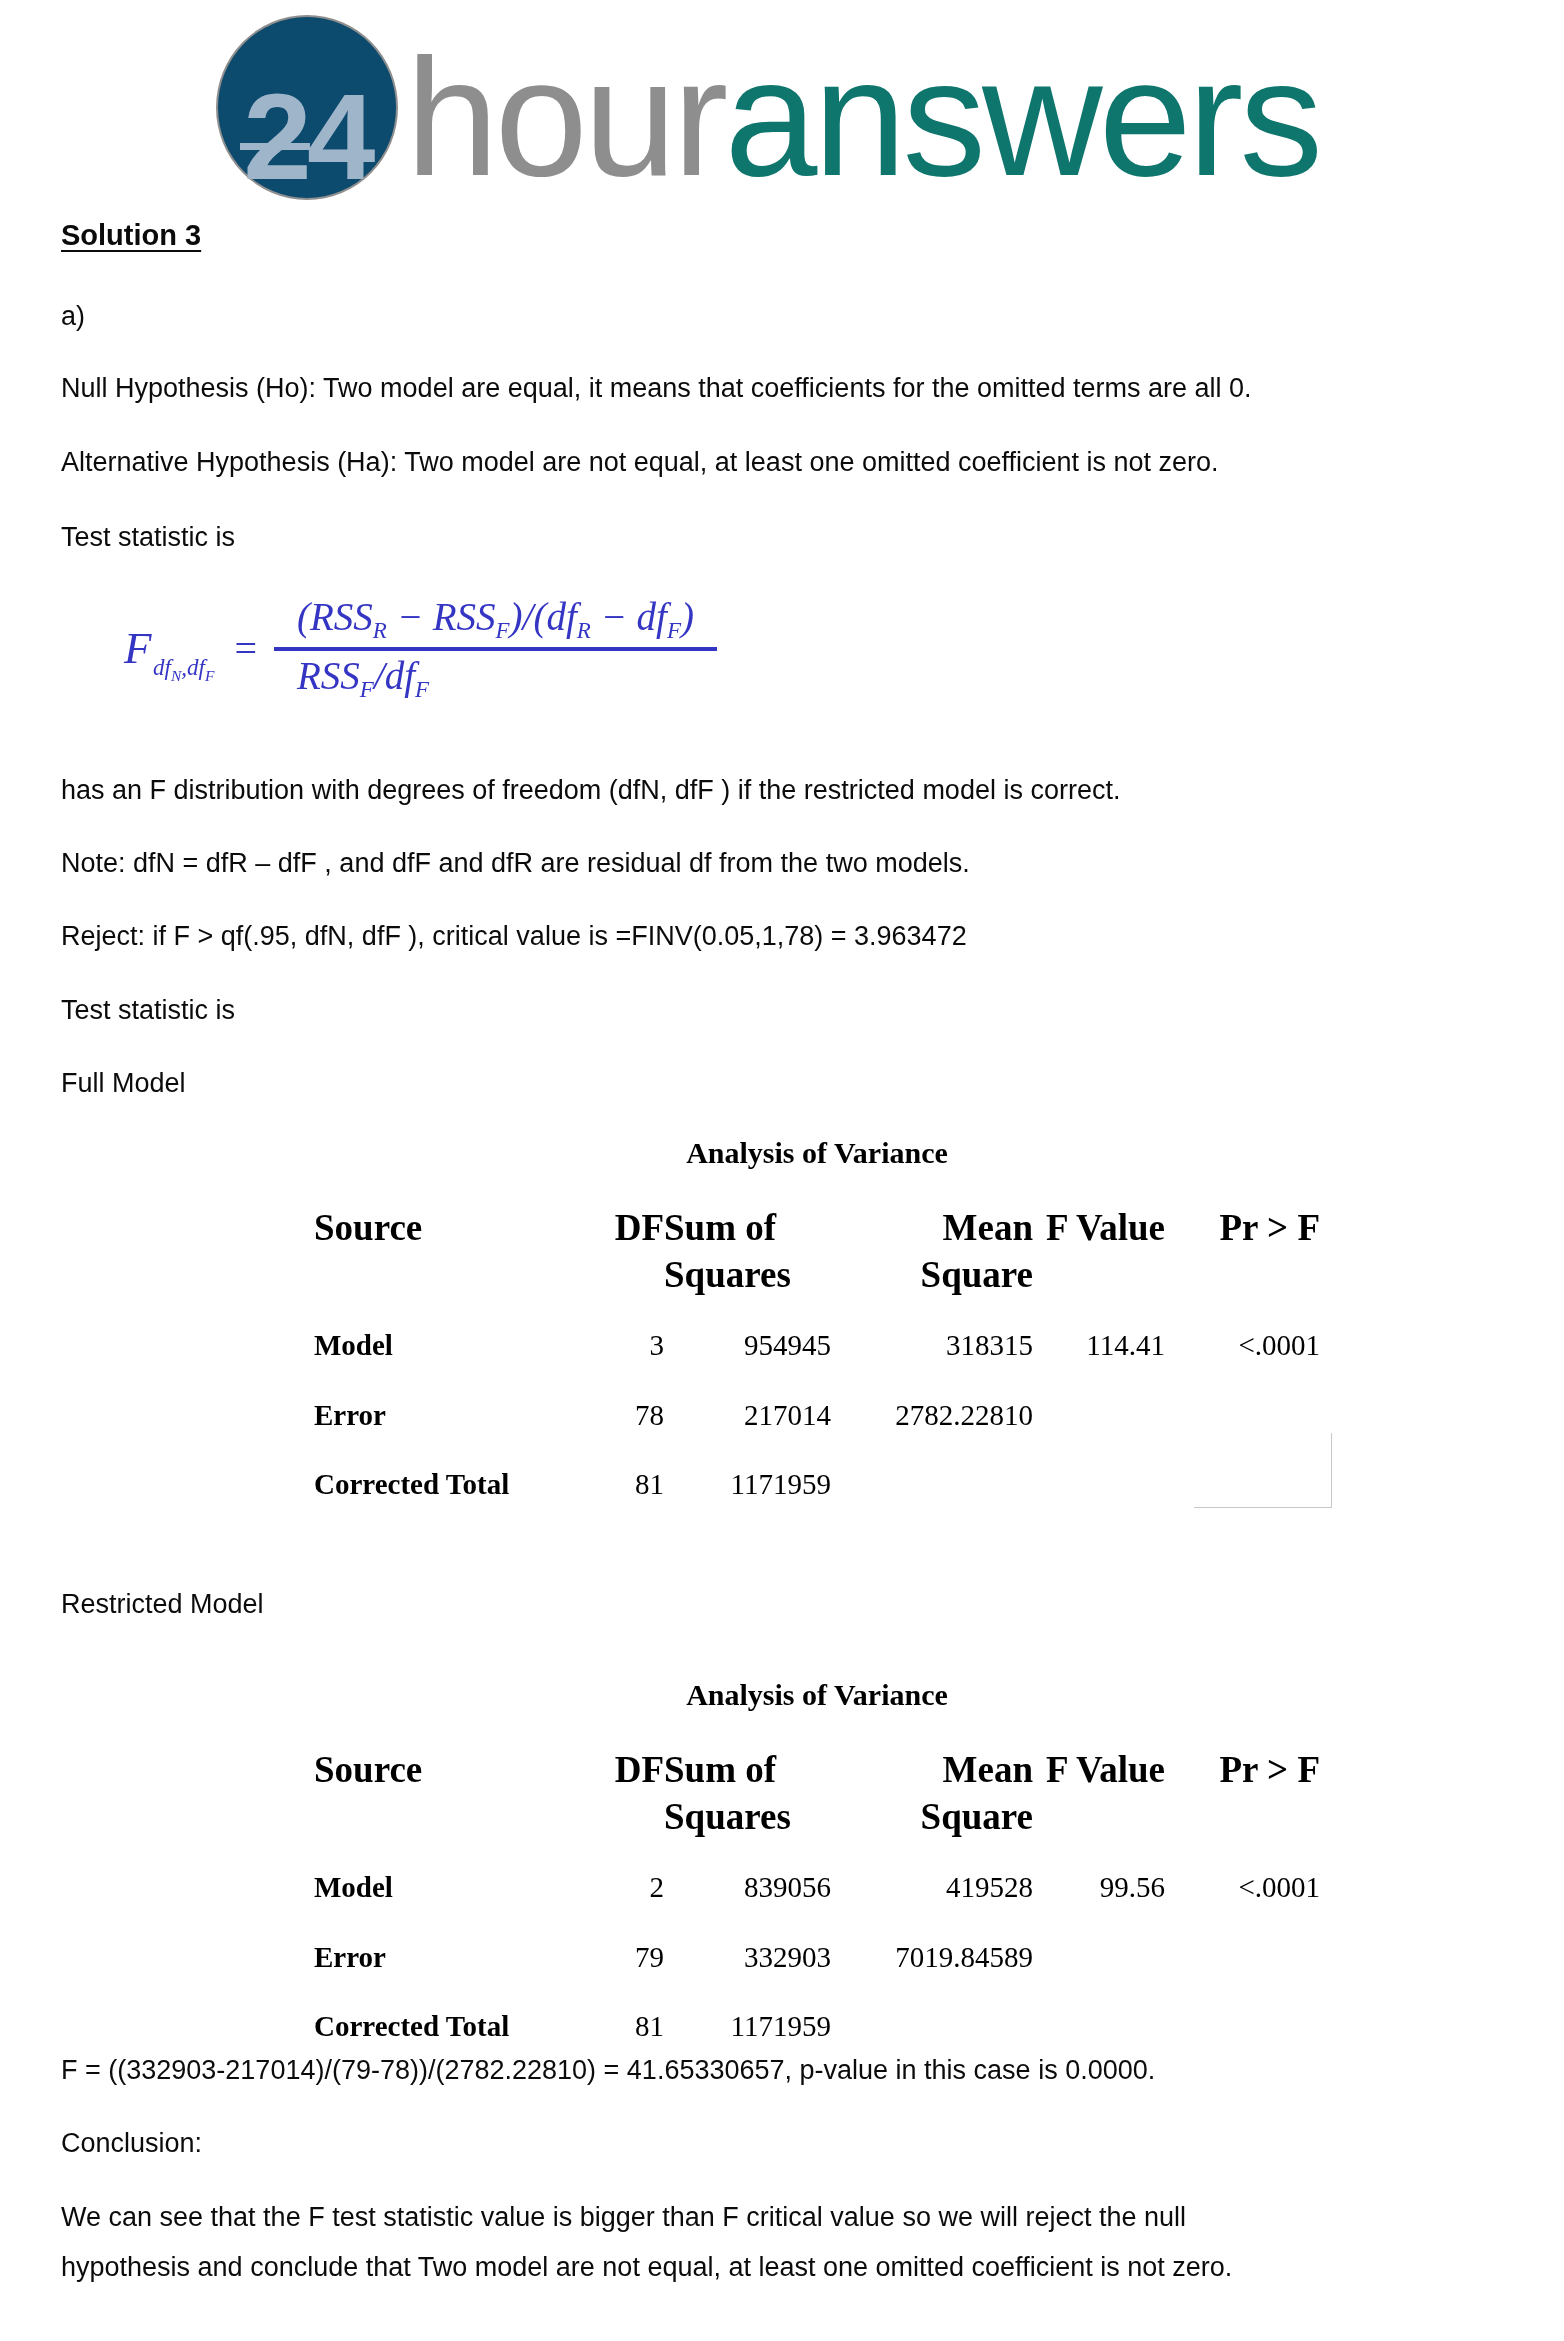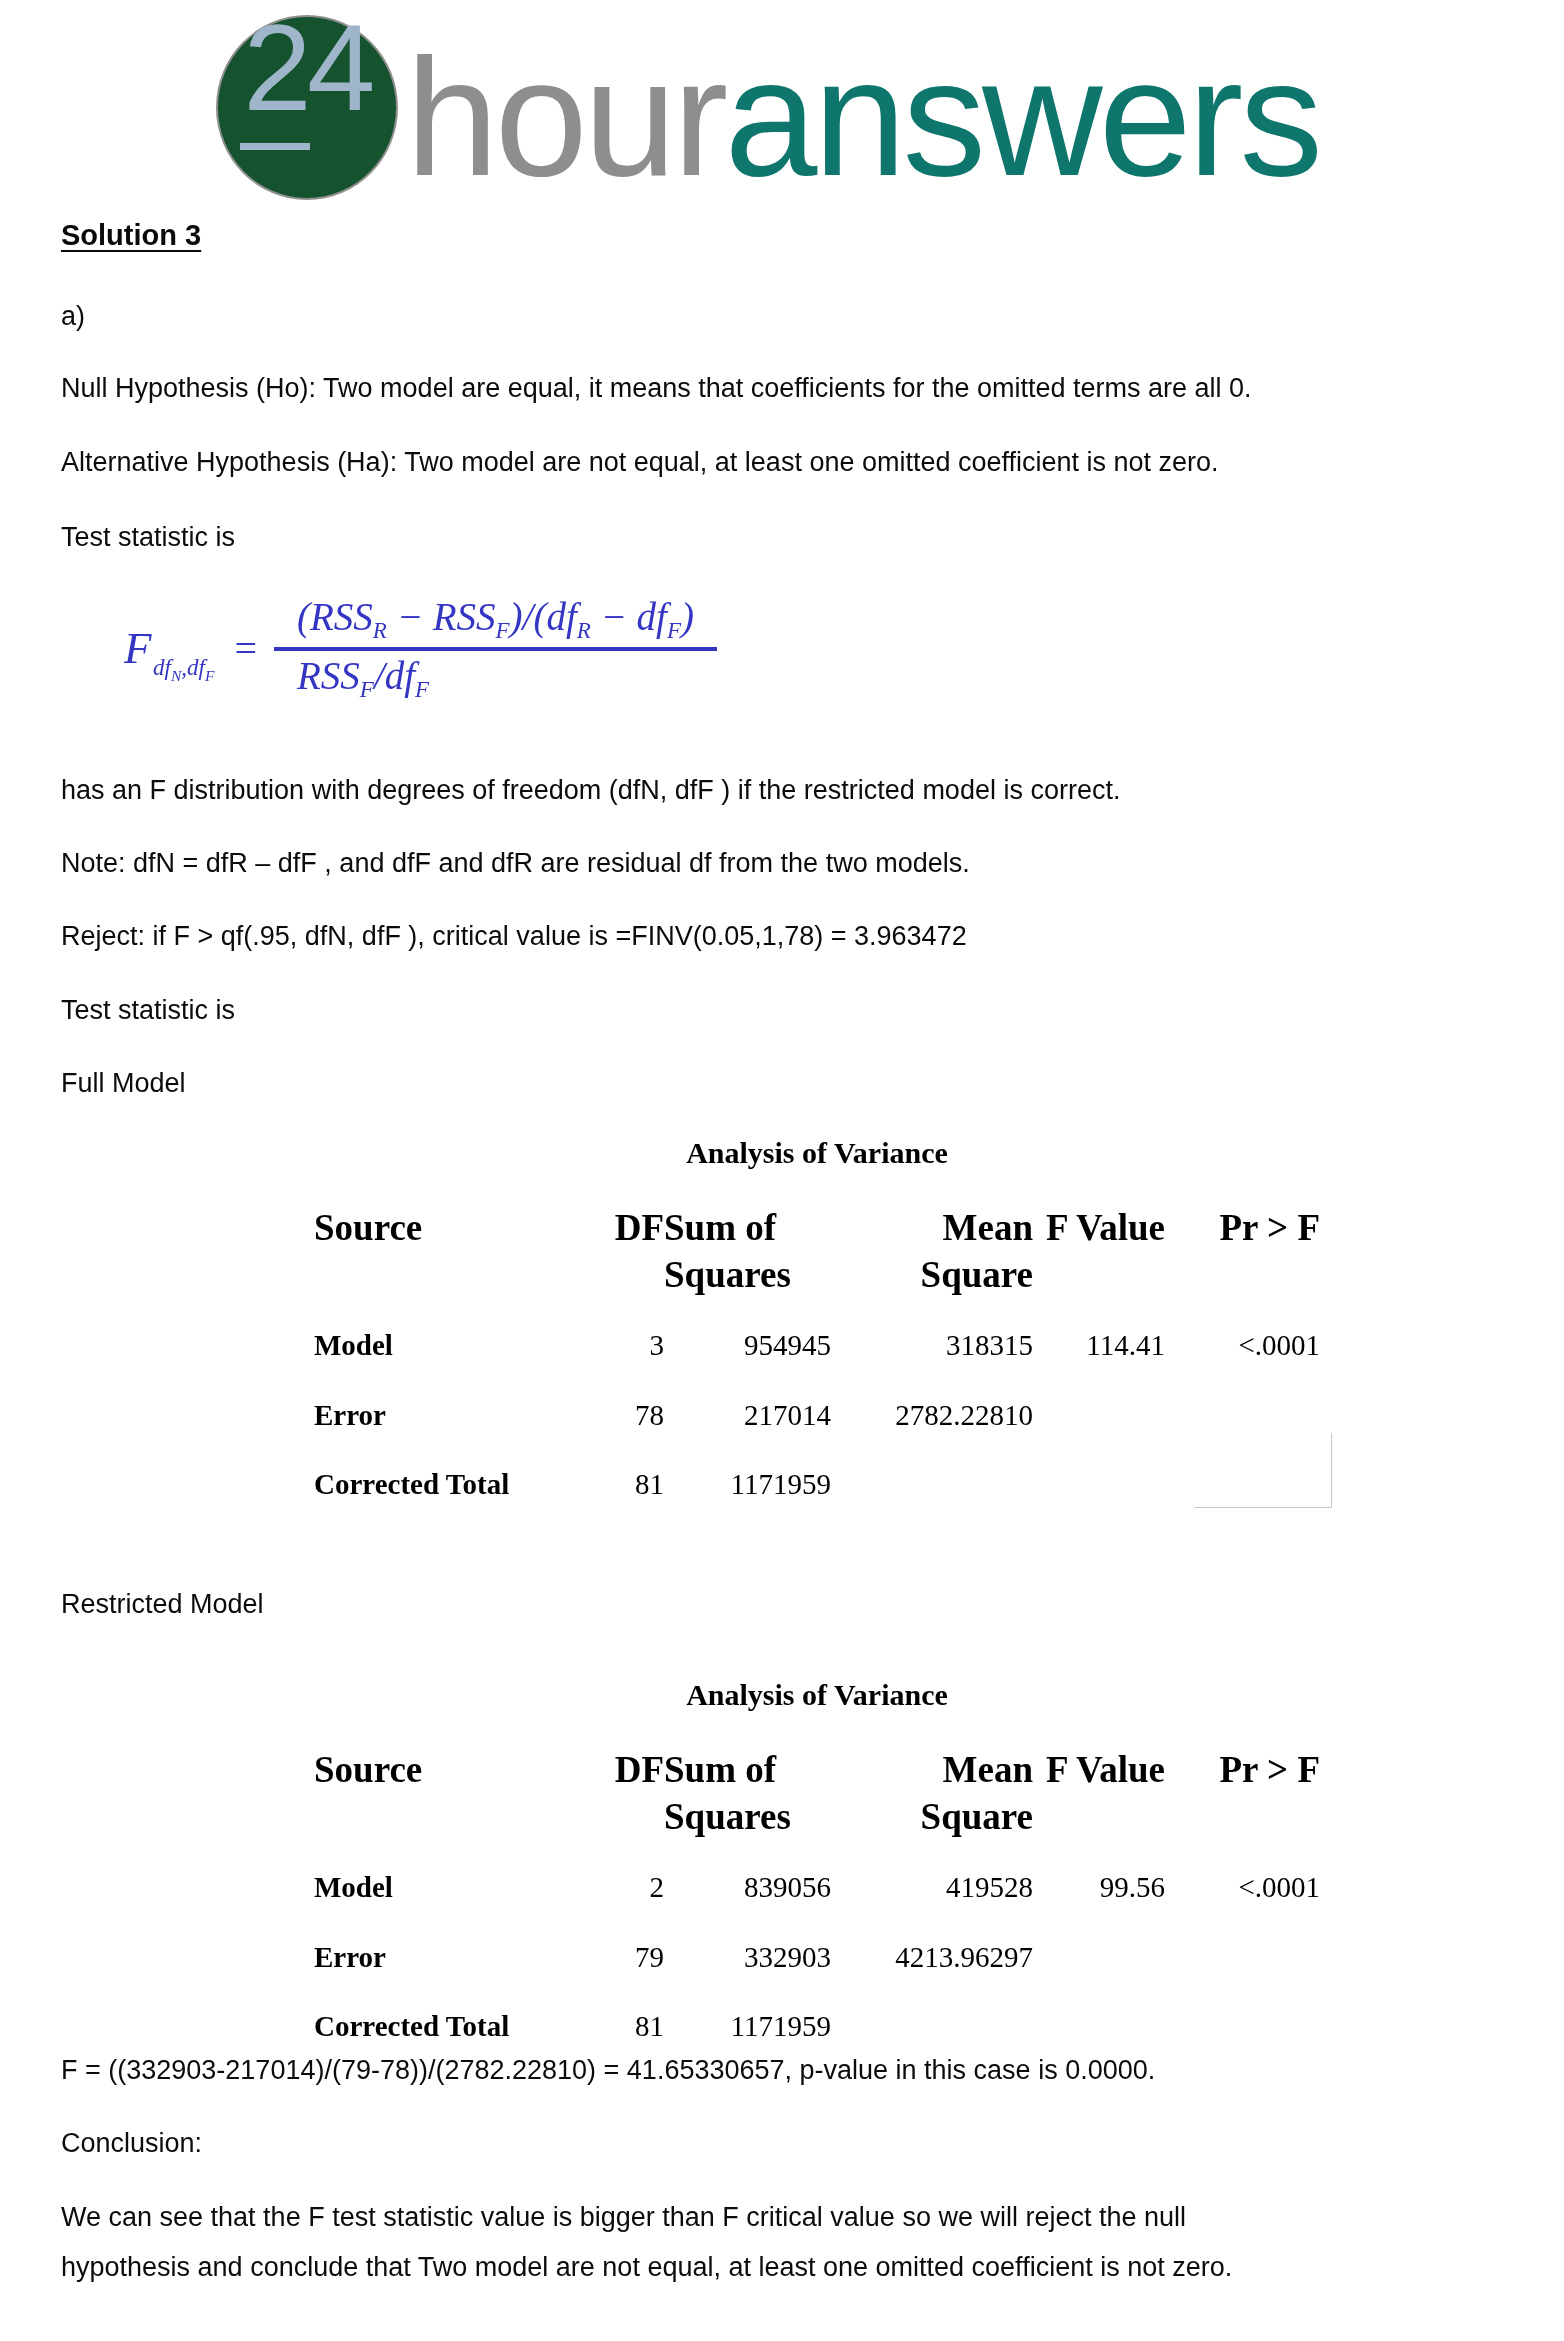--- a/index.html
+++ b/index.html
@@ -6,22 +6,22 @@
   html,body { background:#ffffff; }
   .page {
     position:relative; width:1565px; height:2342px; background:#ffffff;
     font-family:"Liberation Sans", sans-serif; color:#0b0b0b; overflow:hidden;
   }
 
   
   .logo { position:absolute; left:216px; top:14px; display:flex; align-items:center; }
   .logo-badge {
     position:relative; width:182px; height:185px; border-radius:50%;
-    background:#14532d; border:2.3px solid #8f8f8f; flex:0 0 auto;
-    display:flex; align-items:flex-start; justify-content:center;
+    background:#0c4a6e; border:2.3px solid #8f8f8f; flex:0 0 auto;
+    display:flex; align-items:flex-end; justify-content:center;font-weight:bold;
   }
   .logo-24 { font-size:123px; line-height:1; color:#9fb6ca; letter-spacing:-4.7px; margin-top:-11px; }
   .logo-underline { position:absolute; left:22px; top:126px; width:70px; height:7px; background:#9fb6ca; }
   .logo-word { font-size:167px; line-height:1; letter-spacing:-3.9px; margin-left:7.8px; margin-top:20px; white-space:nowrap; }
   .w-hour { color:#8e8e8e; }
   .w-answers { color:#0f766e; }
 
   
   .heading {
     position:absolute; left:61px; top:219px; font-size:29px; font-weight:bold;
@@ -195,21 +195,21 @@
       <div class="vc lab a-l">Model</div>
       <div class="vc a-r">2</div>
       <div class="vc a-r">839056</div>
       <div class="vc a-r">419528</div>
       <div class="vc a-r">99.56</div>
       <div class="vc a-r">&lt;.0001</div>
 
       <div class="vc lab a-l">Error</div>
       <div class="vc a-r">79</div>
       <div class="vc a-r">332903</div>
-      <div class="vc a-r">4213.96297</div>
+      <div class="vc a-r">7019.84589</div>
       <div class="vc a-r"></div>
       <div class="vc a-r"></div>
 
       <div class="vc lab a-l">Corrected Total</div>
       <div class="vc a-r">81</div>
       <div class="vc a-r">1171959</div>
       <div class="vc a-r"></div>
       <div class="vc a-r"></div>
       <div class="vc a-r"></div>
     </div>

